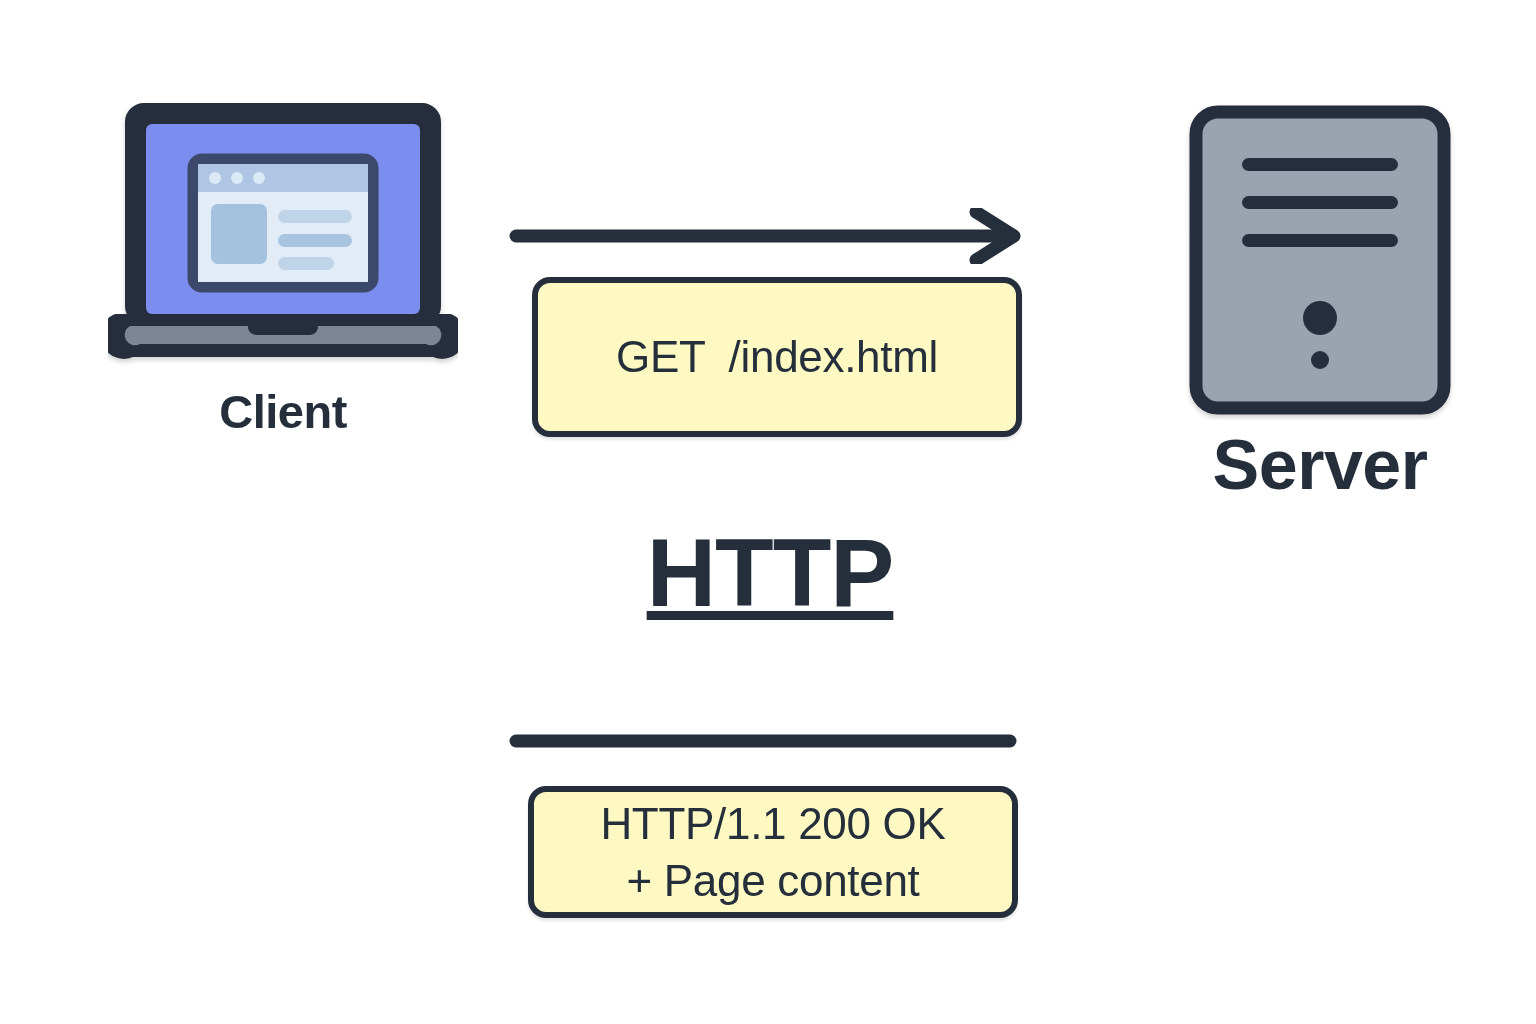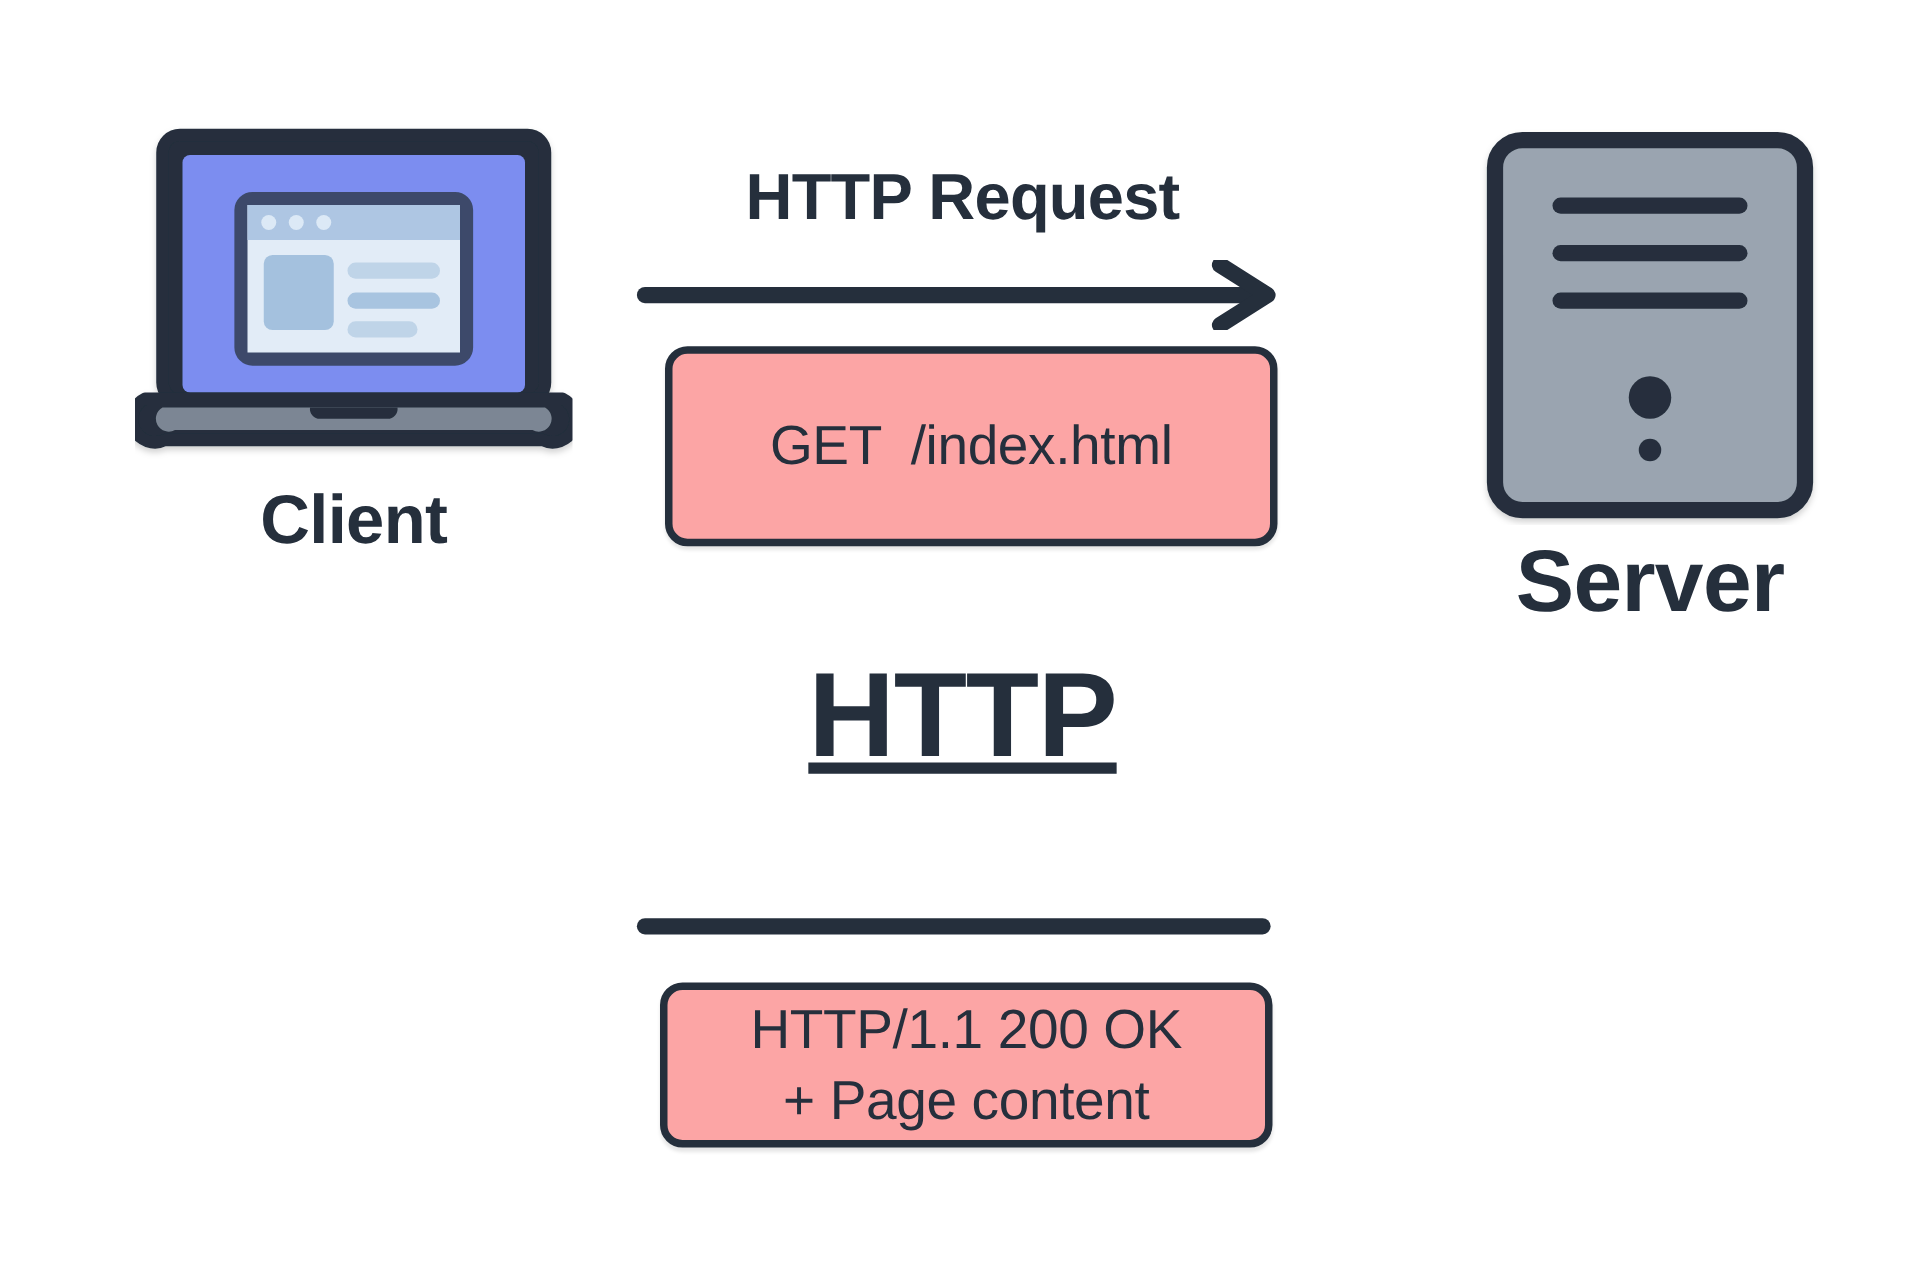--- a/index.html
+++ b/index.html
@@ -39,21 +39,21 @@
     top: 0;
     width: 350px;
     height: 270px;
   }
   #client-label {
     position: absolute;
     left: 0;
     top: 288px;
     width: 350px;
     text-align: center;
-    font-size: 55px;
+    font-size: 47px;
     font-weight: 700;
     letter-spacing: -0.5px;
     color: #252f3c;
     line-height: 1;
   }
 
   
   #server-group {
     left: 1160px;
     top: 100px;
@@ -95,21 +95,21 @@
     font-size: 52px;
     font-weight: 700;
     letter-spacing: -0.6px;
     color: #252f3c;
     line-height: 1;
   }
 
   .msg-box {
     position: absolute;
     box-sizing: border-box;
-    background: #fca5a5;
+    background: #fef9c3;
     border: 6px solid #252f3c;
     border-radius: 18px;
     display: flex;
     flex-direction: column;
     align-items: center;
     justify-content: center;
     gap: 5px;
     box-shadow: 0 3px 3px rgba(0,0,0,0.10);
   }
   .msg-line {
@@ -204,21 +204,20 @@
           <circle cx="160" cy="260" r="9" fill="#252f3c"></circle>
         </g>
       </svg>
     </div>
 
     <div id="server-label">Server</div>
   </div>
 
   <div class="abs" id="middle-column">
 
-    <div class="flow-label" style="left:0; top:22px;">HTTP Request</div>
 
     <div id="request-arrow" style="left:28px; top:98px;">
       <svg viewBox="0 0 530 56" width="530" height="56" xmlns="http://www.w3.org/2000/svg">
         <g stroke="#252f3c" stroke-width="13" fill="none" stroke-linecap="round" stroke-linejoin="round">
           <line x1="8" y1="28" x2="500" y2="28"></line>
           <polyline points="468,4 506,28 468,52"></polyline>
         </g>
       </svg>
     </div>
 

